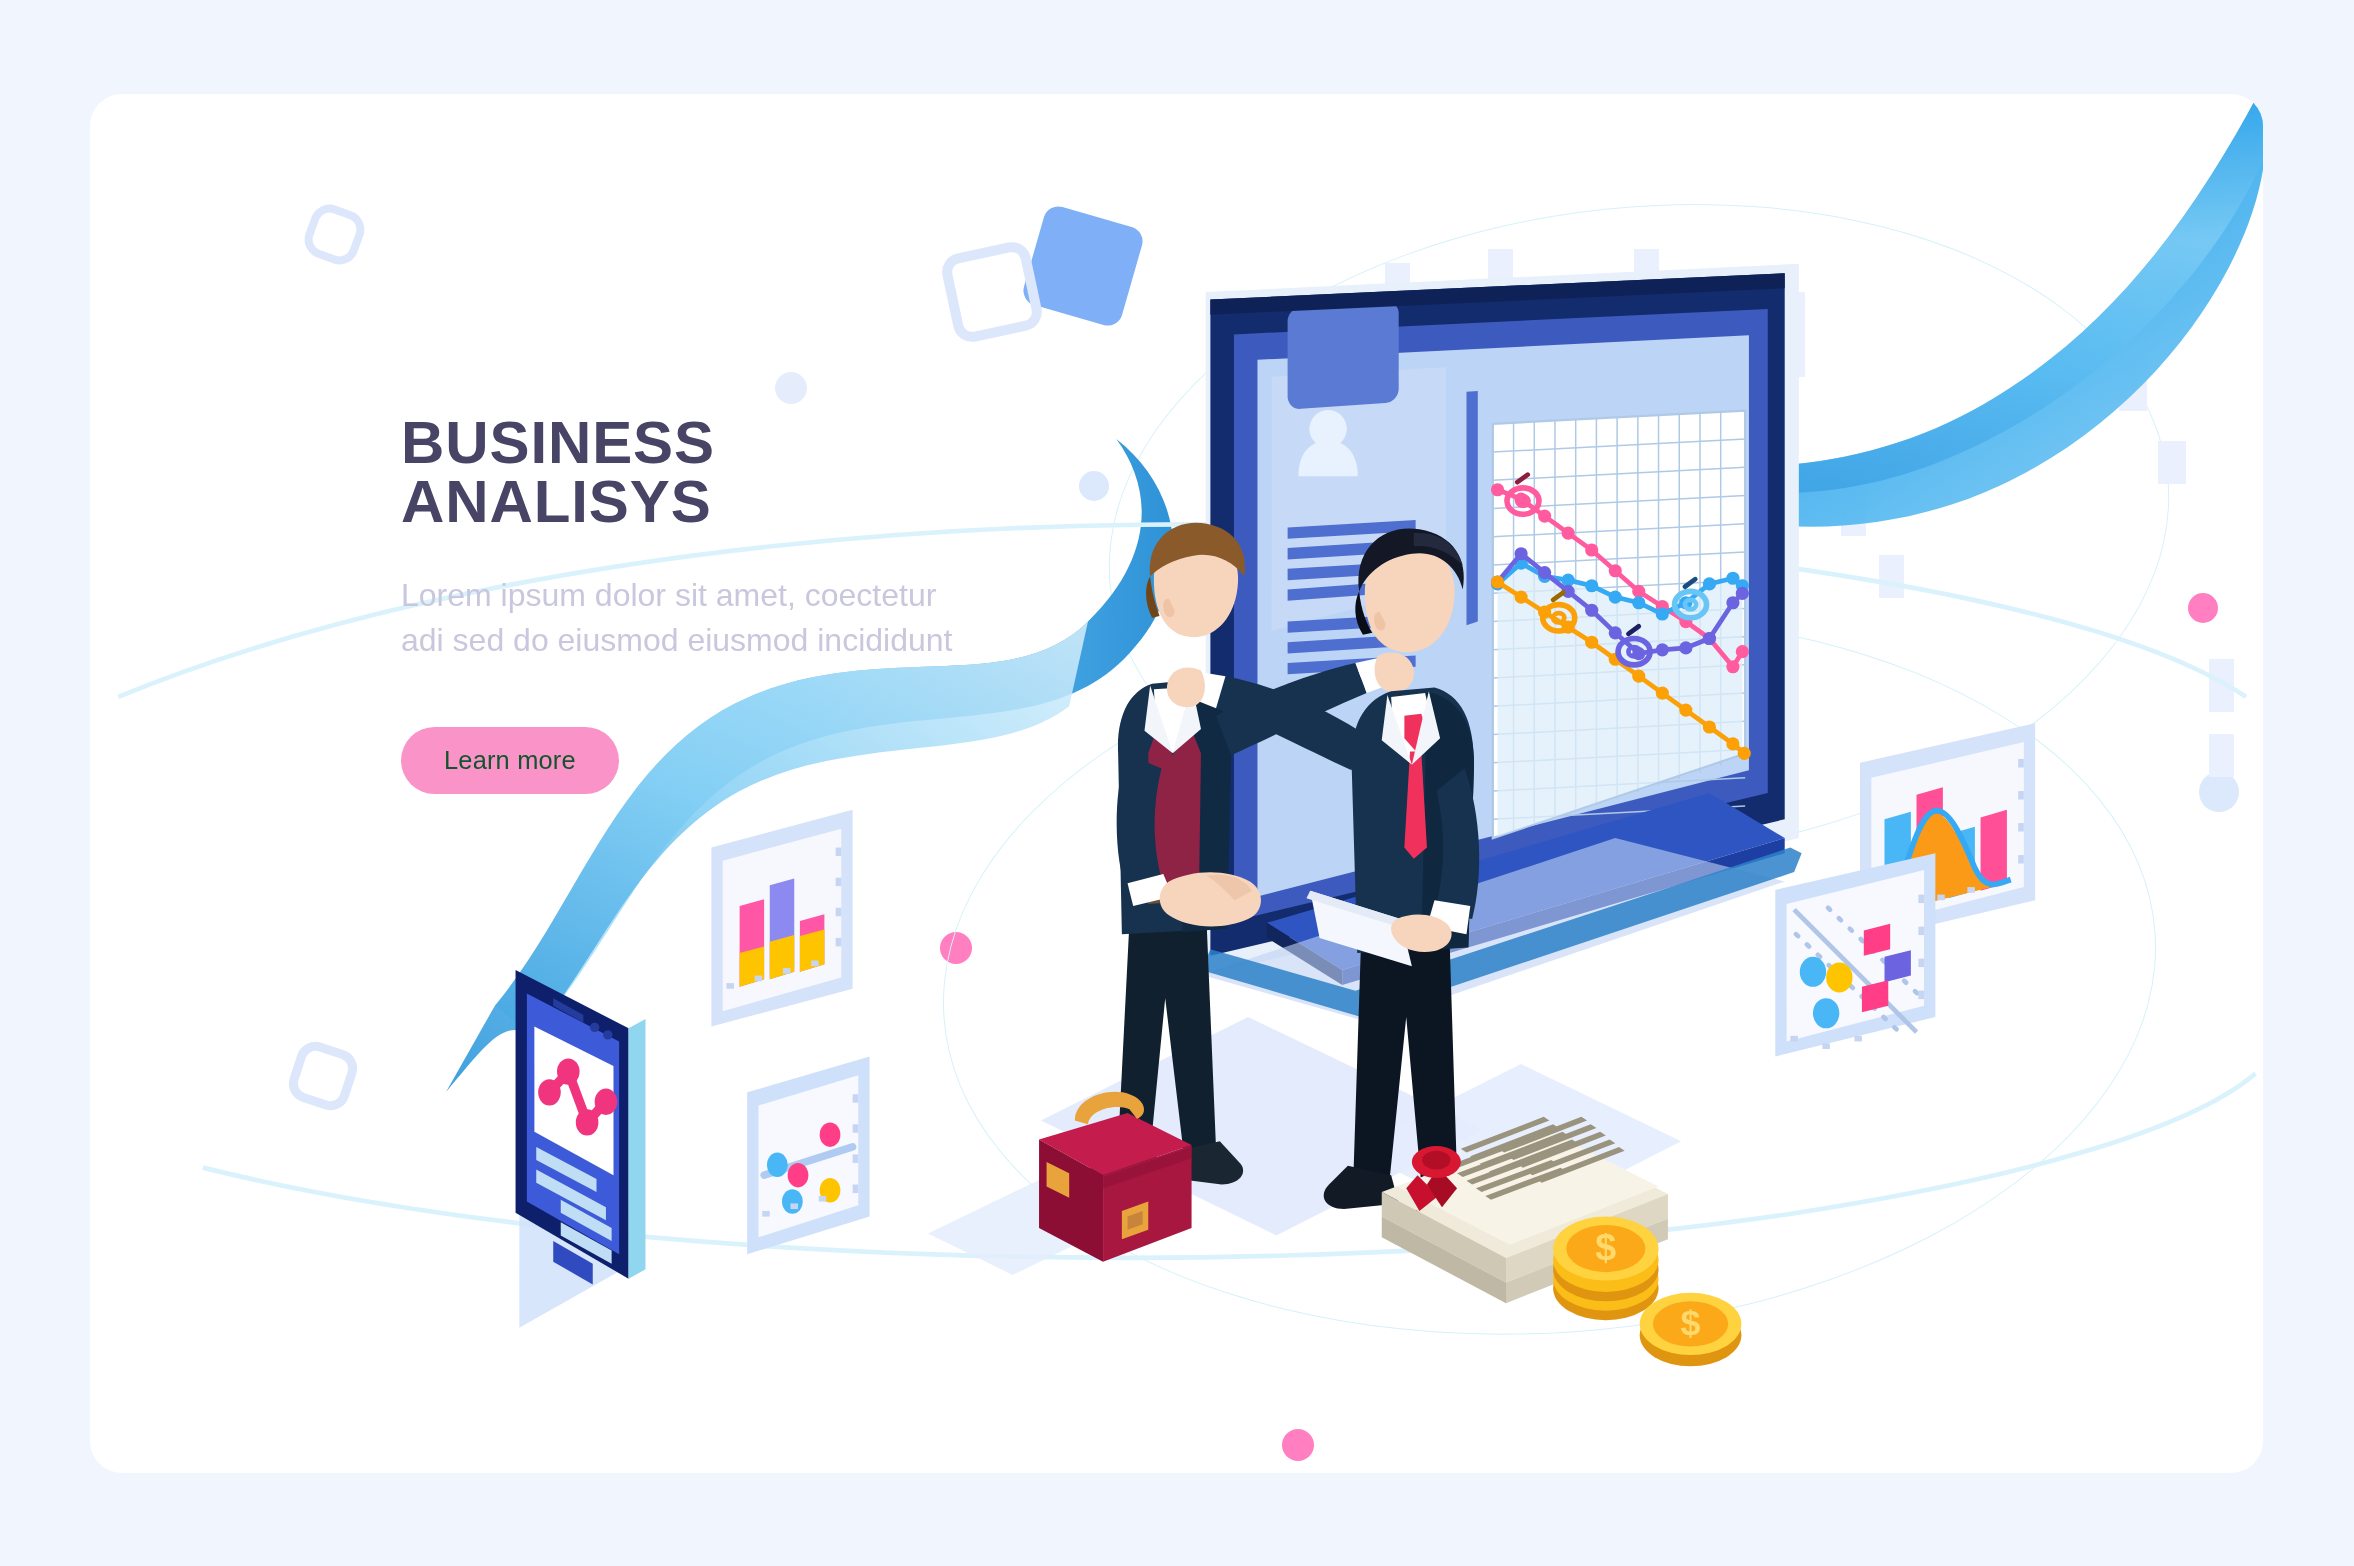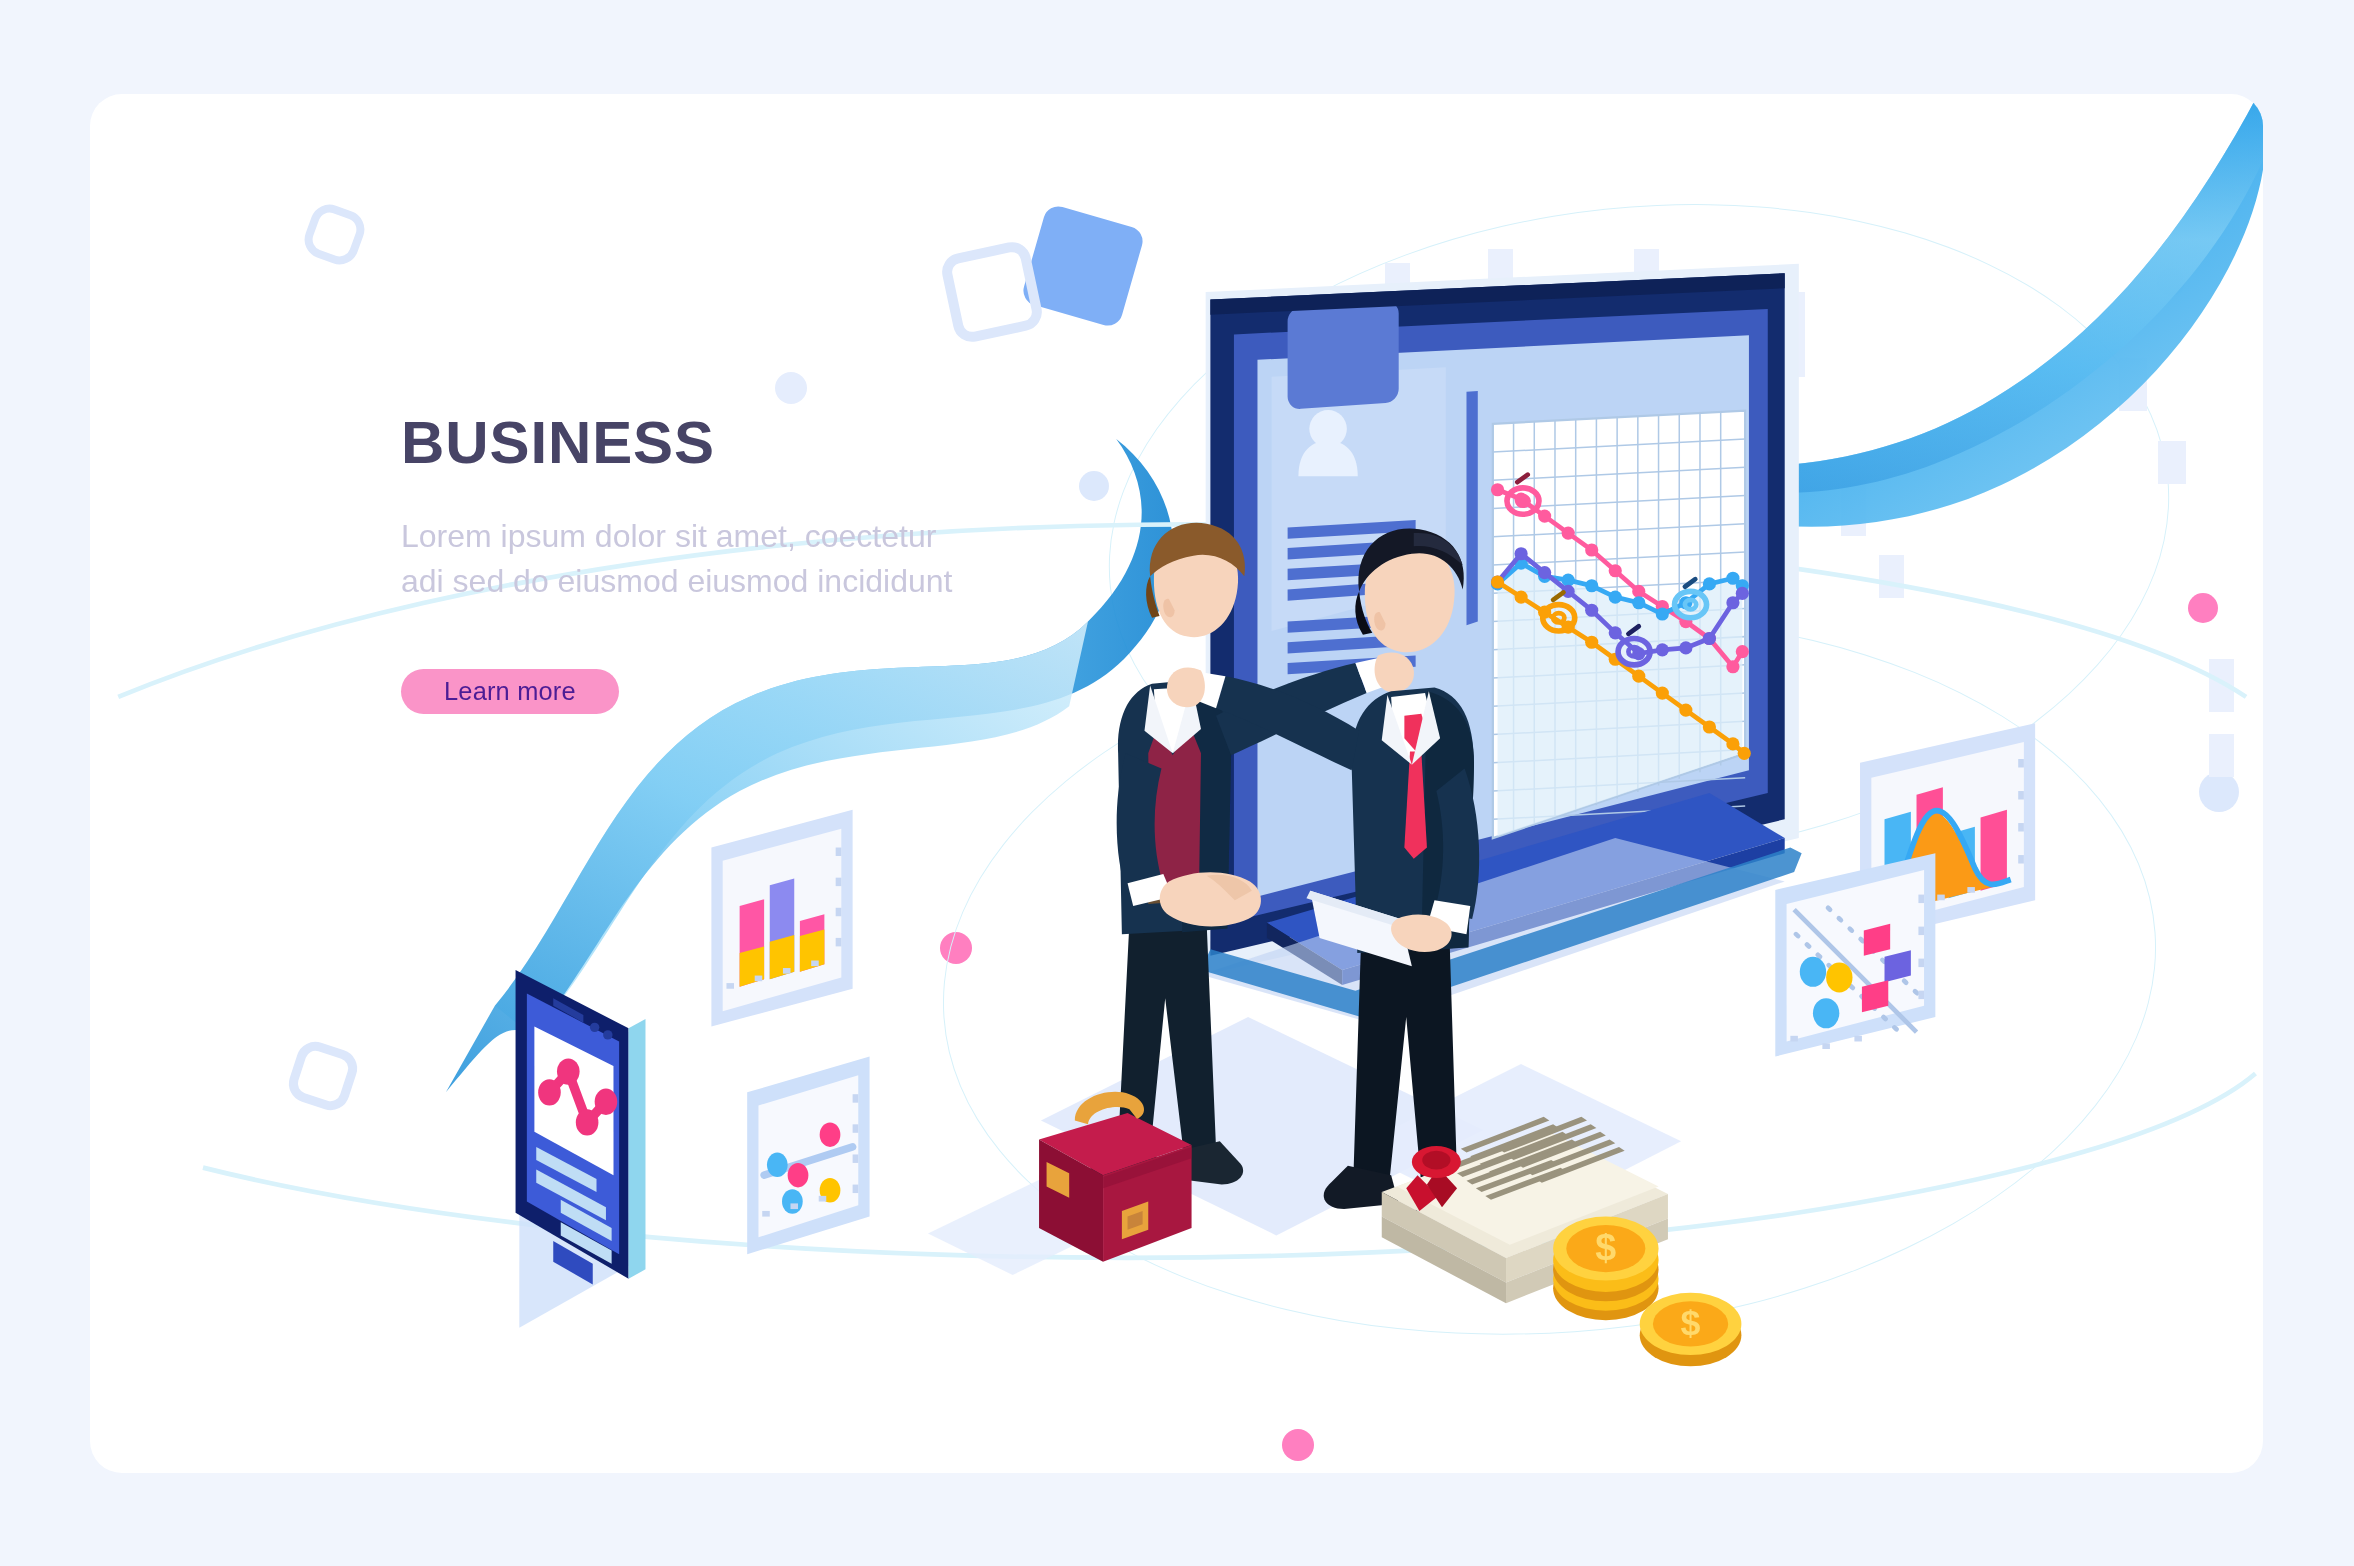--- a/index.html
+++ b/index.html
@@ -26,23 +26,23 @@
     font-size:60px; font-weight:bold; letter-spacing:0.9px;
     line-height:0.98; color:#474466; text-transform:uppercase;
   }
   .subtitle {
     margin-top:41px;
     font-size:32px; line-height:1.42; color:#C9C7DD; font-weight:400;
     max-width:603px;
   }
   .cta {
     margin-top:64px; display:inline-block;
-    background:#FA94C8; color:#4c1d95;
+    background:#FA94C8; color:#14532d;
     font-size:25.4px; font-weight:500;
-    padding:8px 43px; border:none; border-radius:38px;
+    padding:19px 43px; border:none; border-radius:38px;
     cursor:pointer; letter-spacing:0.2px;
   }
 
   
   .deco { position:absolute; }
   .sq-solid { background:#7FAFF6; border-radius:15px; }
   .sq-outline { border:10.4px solid #DCE7FB; border-radius:19px; background:transparent; }
   .dot { border-radius:50%; }
   .ring { position:absolute; border:1.9px solid #D6F1FA; border-radius:50%; }
   .vbar { position:absolute; background:#EAF0FD; }
@@ -562,20 +562,21 @@
         <ellipse cx="1700" cy="1318" rx="54" ry="33" fill="#E09510"></ellipse>
         <ellipse cx="1700" cy="1306" rx="54" ry="33" fill="#FFD23F"></ellipse>
         <ellipse cx="1700" cy="1306" rx="40" ry="24" fill="#FBA918"></ellipse>
         <text x="1700" y="1318" text-anchor="middle" font-family="'Liberation Sans', sans-serif" font-size="38" font-weight="bold" fill="#FFD96B">$</text>
       </g>
     </svg>
 
     <div class="text-col">
       <h1 class="headline">
         <span>BUSINESS</span><br>
+        <span>ANALISYS</span>
       </h1>
       <p class="subtitle">
         <span>Lorem ipsum dolor sit amet, coectetur</span><br>
         <span>adi sed do eiusmod eiusmod incididunt</span>
       </p>
       <button class="cta">Learn more</button>
     </div>
 
   </div>
 </div>

